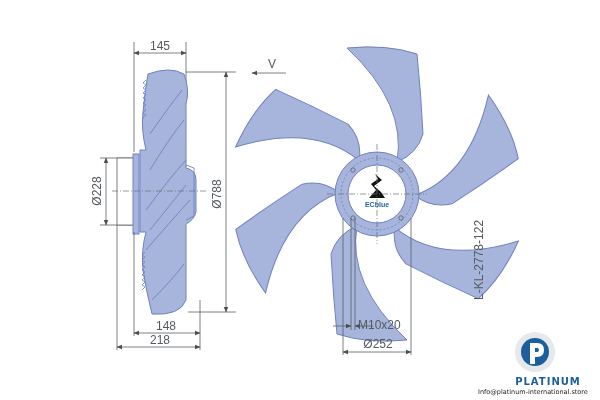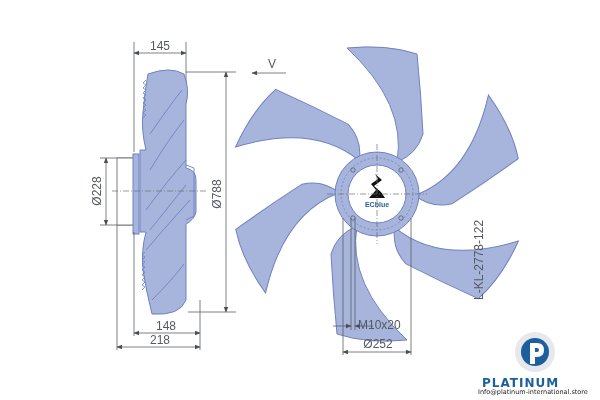--- a/index.html
+++ b/index.html
@@ -4,21 +4,21 @@
   <style>
     html, body { margin: 0; padding: 0; background: #ffffff; }
     body { width: 600px; height: 400px; position: relative; overflow: hidden; font-family: "Liberation Sans", sans-serif; }
     #drawing { position: absolute; left: 0; top: 0; width: 600px; height: 400px; }
     .dim-text { font-family: "Liberation Sans", sans-serif; fill: #555a60; font-size: 12px; }
     .blade { fill: #a7b4dc; stroke: #6f82c0; stroke-width: 1; }
     .dim { stroke: #5a5f66; stroke-width: 0.8; fill: none; }
     .axis { stroke: #6c7077; stroke-width: 0.7; stroke-dasharray: 6 2 1 2; fill: none; }
     .arrow { fill: #4a4f56; }
     .brand-text { position: absolute; font-family: "DejaVu Sans", sans-serif; }
-    #brand-name { left: 482px; top: 376px; width: 76px; text-align: center; font-size: 12px; font-weight: bold; letter-spacing: 1px; color: #1d5f9c; }
+    #brand-name { left: 510px; top: 376px; width: 76px; text-align: center; font-size: 10px; font-weight: bold; letter-spacing: 1px; color: #1d5f9c; }
     #brand-email { left: 478px; top: 388px; width: 122px; font-size: 6.5px; color: #222; white-space: nowrap; }
     #drawing-code { position: absolute; left: 472px; top: 300px; transform-origin: left top; transform: rotate(-90deg); font-size: 12px; color: #555a60; white-space: nowrap; font-family: "Liberation Sans", sans-serif; }
   </style>
 </head>
 <body>
 
 <svg id="drawing" viewBox="0 0 600 400" xmlns="http://www.w3.org/2000/svg">
   <defs>
     <marker id="arr" viewBox="0 0 10 10" refX="9" refY="5" markerWidth="7" markerHeight="7" orient="auto-start-reverse">
       <path d="M0,1 L10,5 L0,9 z" class="arrow"></path>

